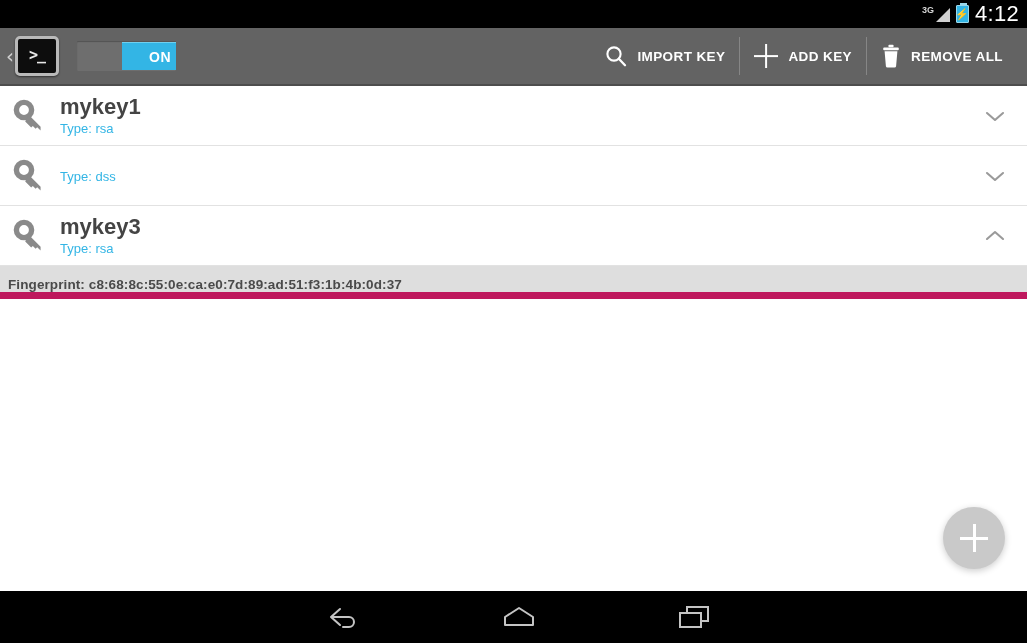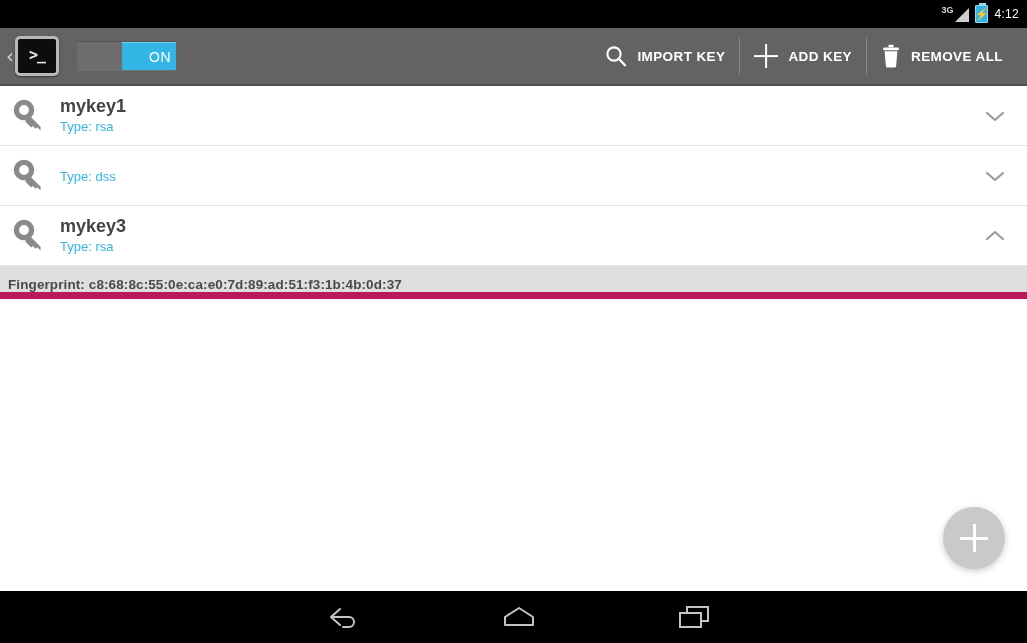--- a/index.html
+++ b/index.html
@@ -32,21 +32,21 @@
     position:relative; border-radius:1px;
   }
   .batt:before {
     content:""; position:absolute; top:-3px; left:3px; width:7px; height:2px;
     background:#9ad7ea;
   }
   .batt-bolt {
     position:absolute; left:50%; top:50%; transform:translate(-50%,-50%);
     font-size:11px; color:#fff; line-height:1;
   }
-  .clock { font-size:12px; color:#fff; letter-spacing:0.3px; }
+  .clock { font-size:22px; color:#fff; letter-spacing:0.3px; }
 
   
   .actionbar {
     position:absolute; top:28px; left:0; width:1027px; height:58px;
     background:#636363; border-bottom:2px solid #4d4d4d;
     display:flex; align-items:center;
   }
   .ab-left { display:flex; align-items:center; padding-left:6px; flex:0 0 auto; }
   .back-caret {
     color:#cfcfcf; font-size:20px; margin-right:1px; line-height:1;
@@ -72,21 +72,21 @@
     margin-left:18px; width:99px; height:30px; background:#6e6e6e;
     display:flex; align-items:center; justify-content:flex-end;
     border-radius:1px; box-shadow:inset 0 1px 1px rgba(0,0,0,.25);
   }
   .toggle-thumb {
     width:54px; height:28px; background:#33b5e5;
     display:flex; align-items:center; justify-content:center;
     border-top:1px solid #6fd0f0;
   }
   .toggle-thumb span {
-    color:#ffffff; font-size:14px; font-weight:normal; letter-spacing:.5px;margin-left:22px;
+    color:#ffffff; font-size:14px; font-weight:bold; letter-spacing:.5px;margin-left:22px;
   }
 
   .ab-spacer { flex:1 1 auto; }
 
   .ab-actions { display:flex; align-items:center; height:100%; padding-right:10px; }
   .ab-item {
     display:flex; align-items:center; height:46px; padding:0 14px;
     gap:9px; position:relative;
   }
   .ab-item + .ab-item:before {
@@ -108,21 +108,21 @@
     position:relative; height:60px; background:#ffffff;
     border-bottom:1px solid #e2e2e2;
     display:flex; align-items:center; padding:0 10px 0 8px;
   }
   .key-icon-cell {
     width:42px; display:flex; align-items:center; justify-content:center;
     flex:0 0 42px;
   }
   .key-text { flex:1 1 auto; padding-left:10px; }
   .key-title {
-    font-size:18px; font-weight:bold; color:#444444; line-height:1.15;
+    font-size:22px; font-weight:bold; color:#444444; line-height:1.15;
   }
   .key-sub {
     font-size:13px; font-weight:normal; color:#33b5e5; margin-top:3px;
     line-height:1.15;
   }
   .chev-cell { flex:0 0 44px; display:flex; align-items:center; justify-content:center; }
 
   .fingerprint-row {
     background:#dedede; height:33px; display:flex; align-items:flex-end;
     padding-left:8px; border-bottom:7px solid #be185d;

